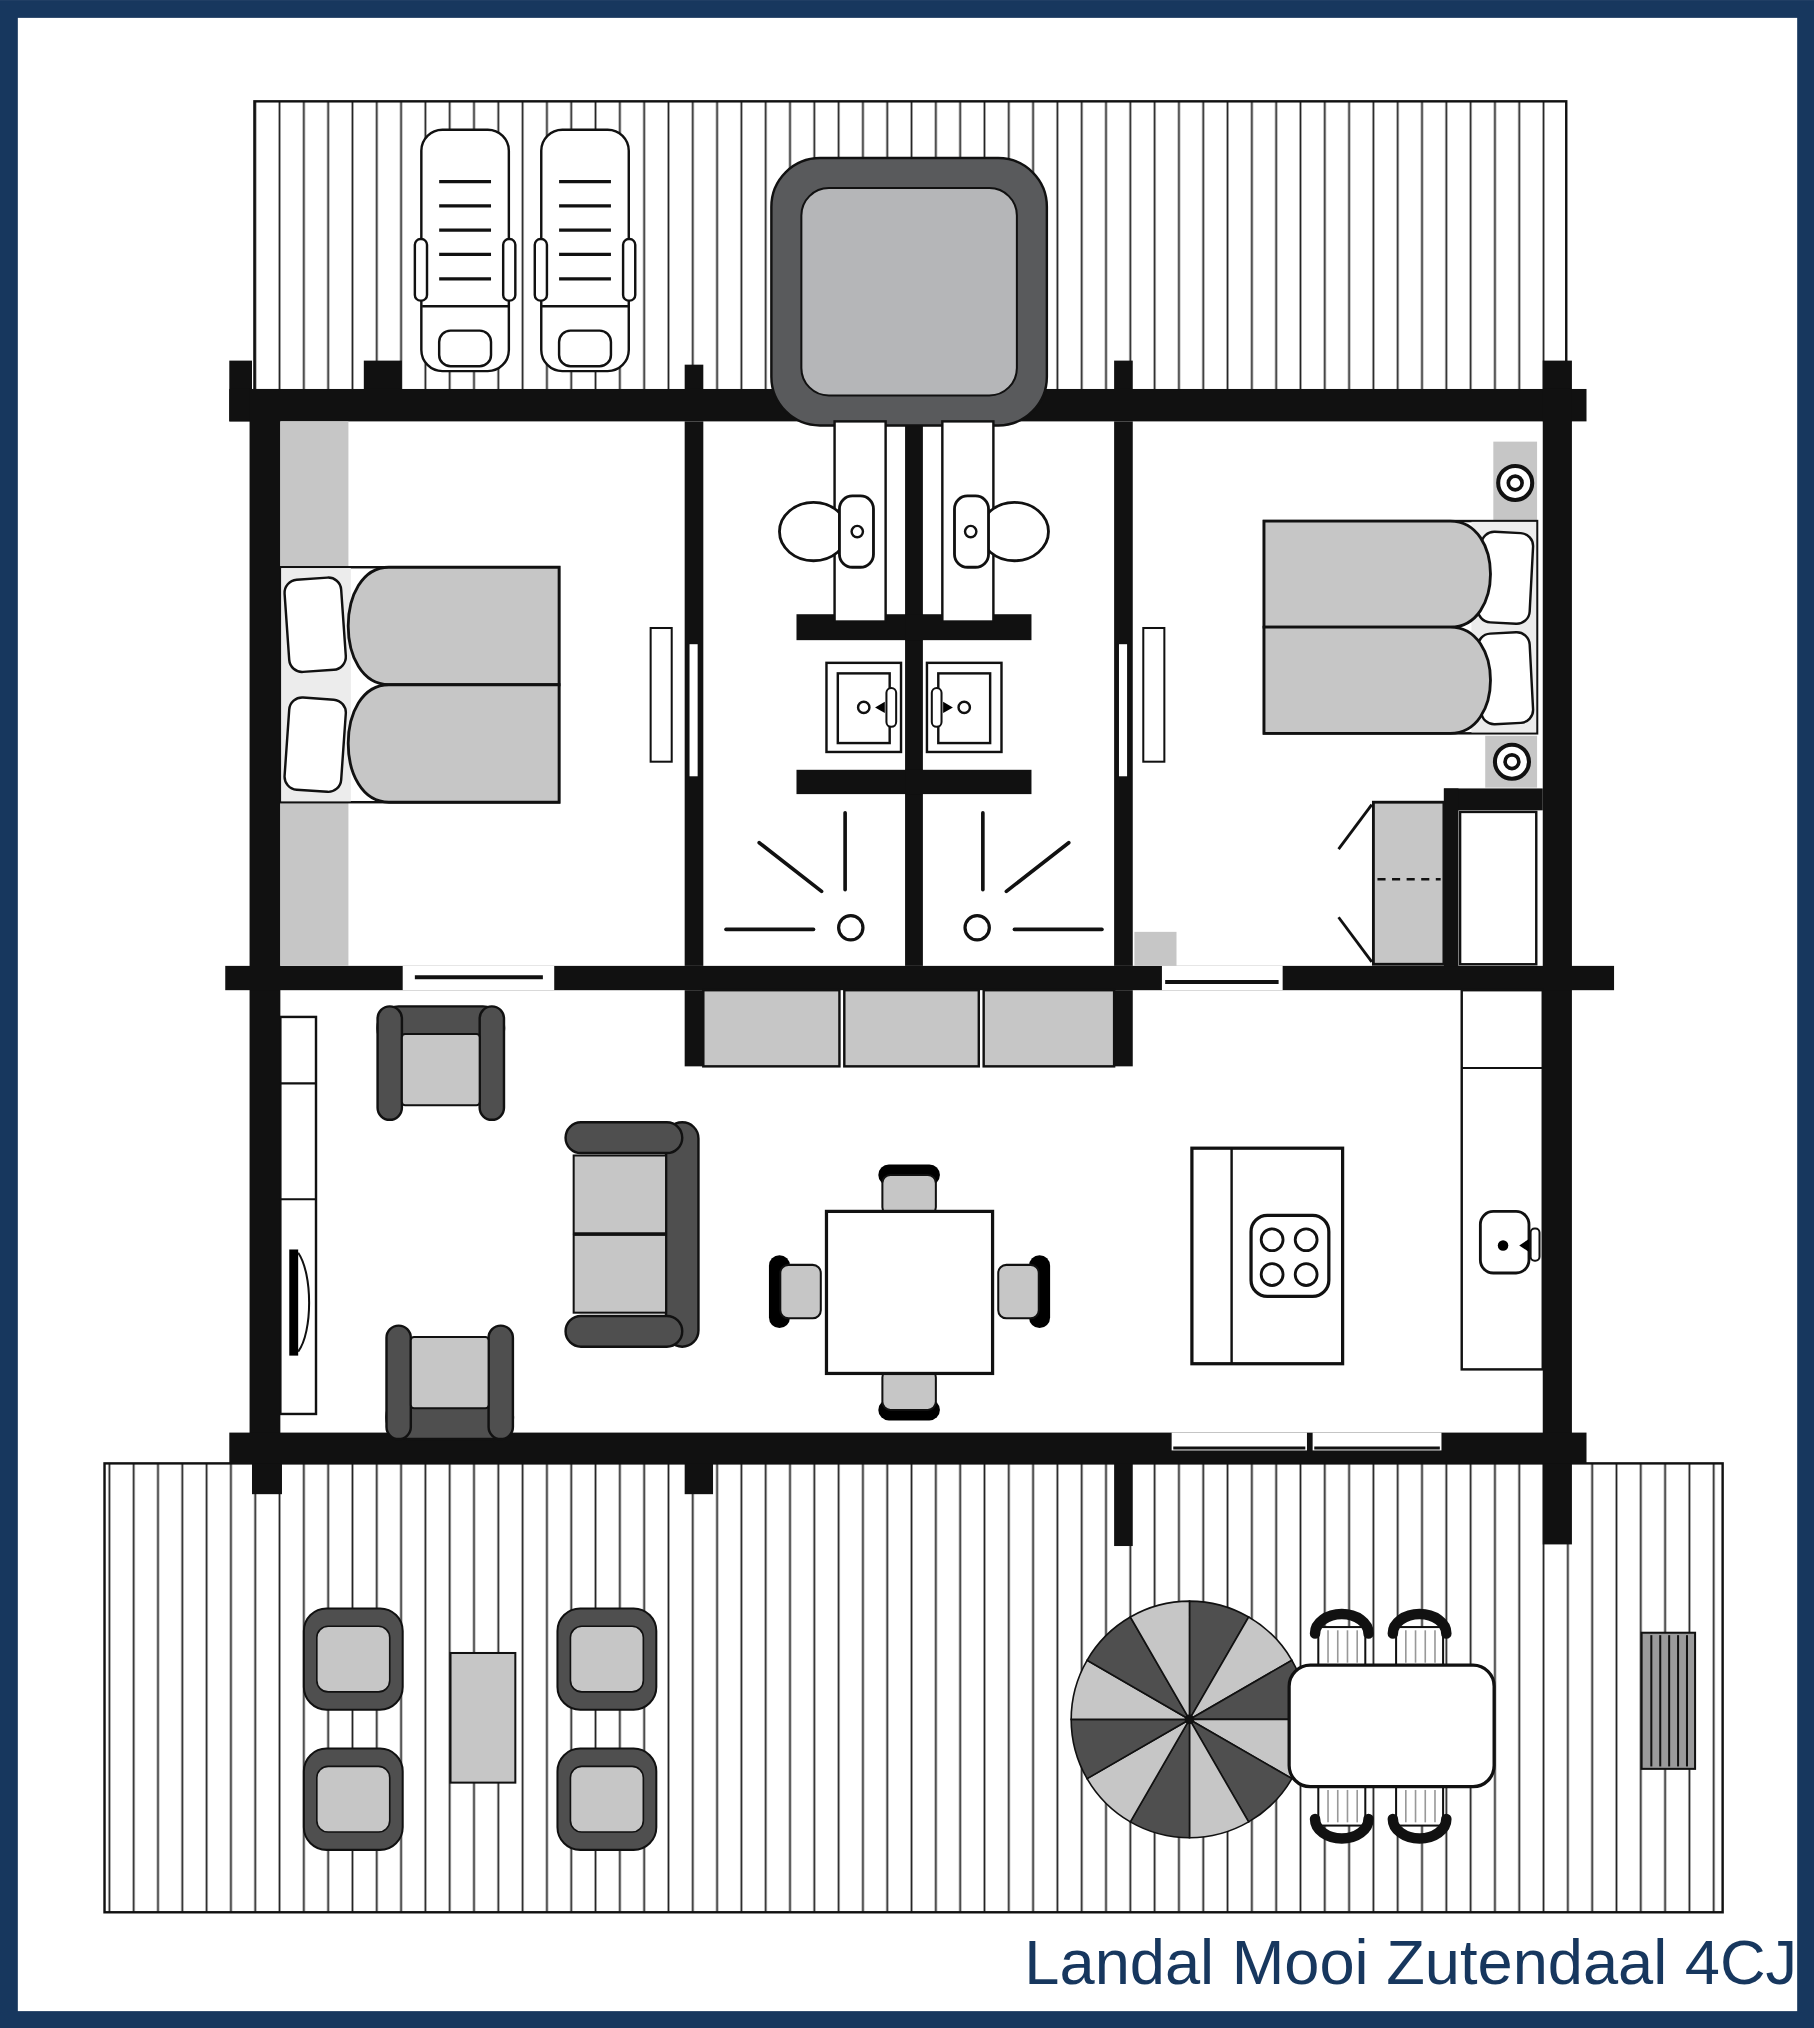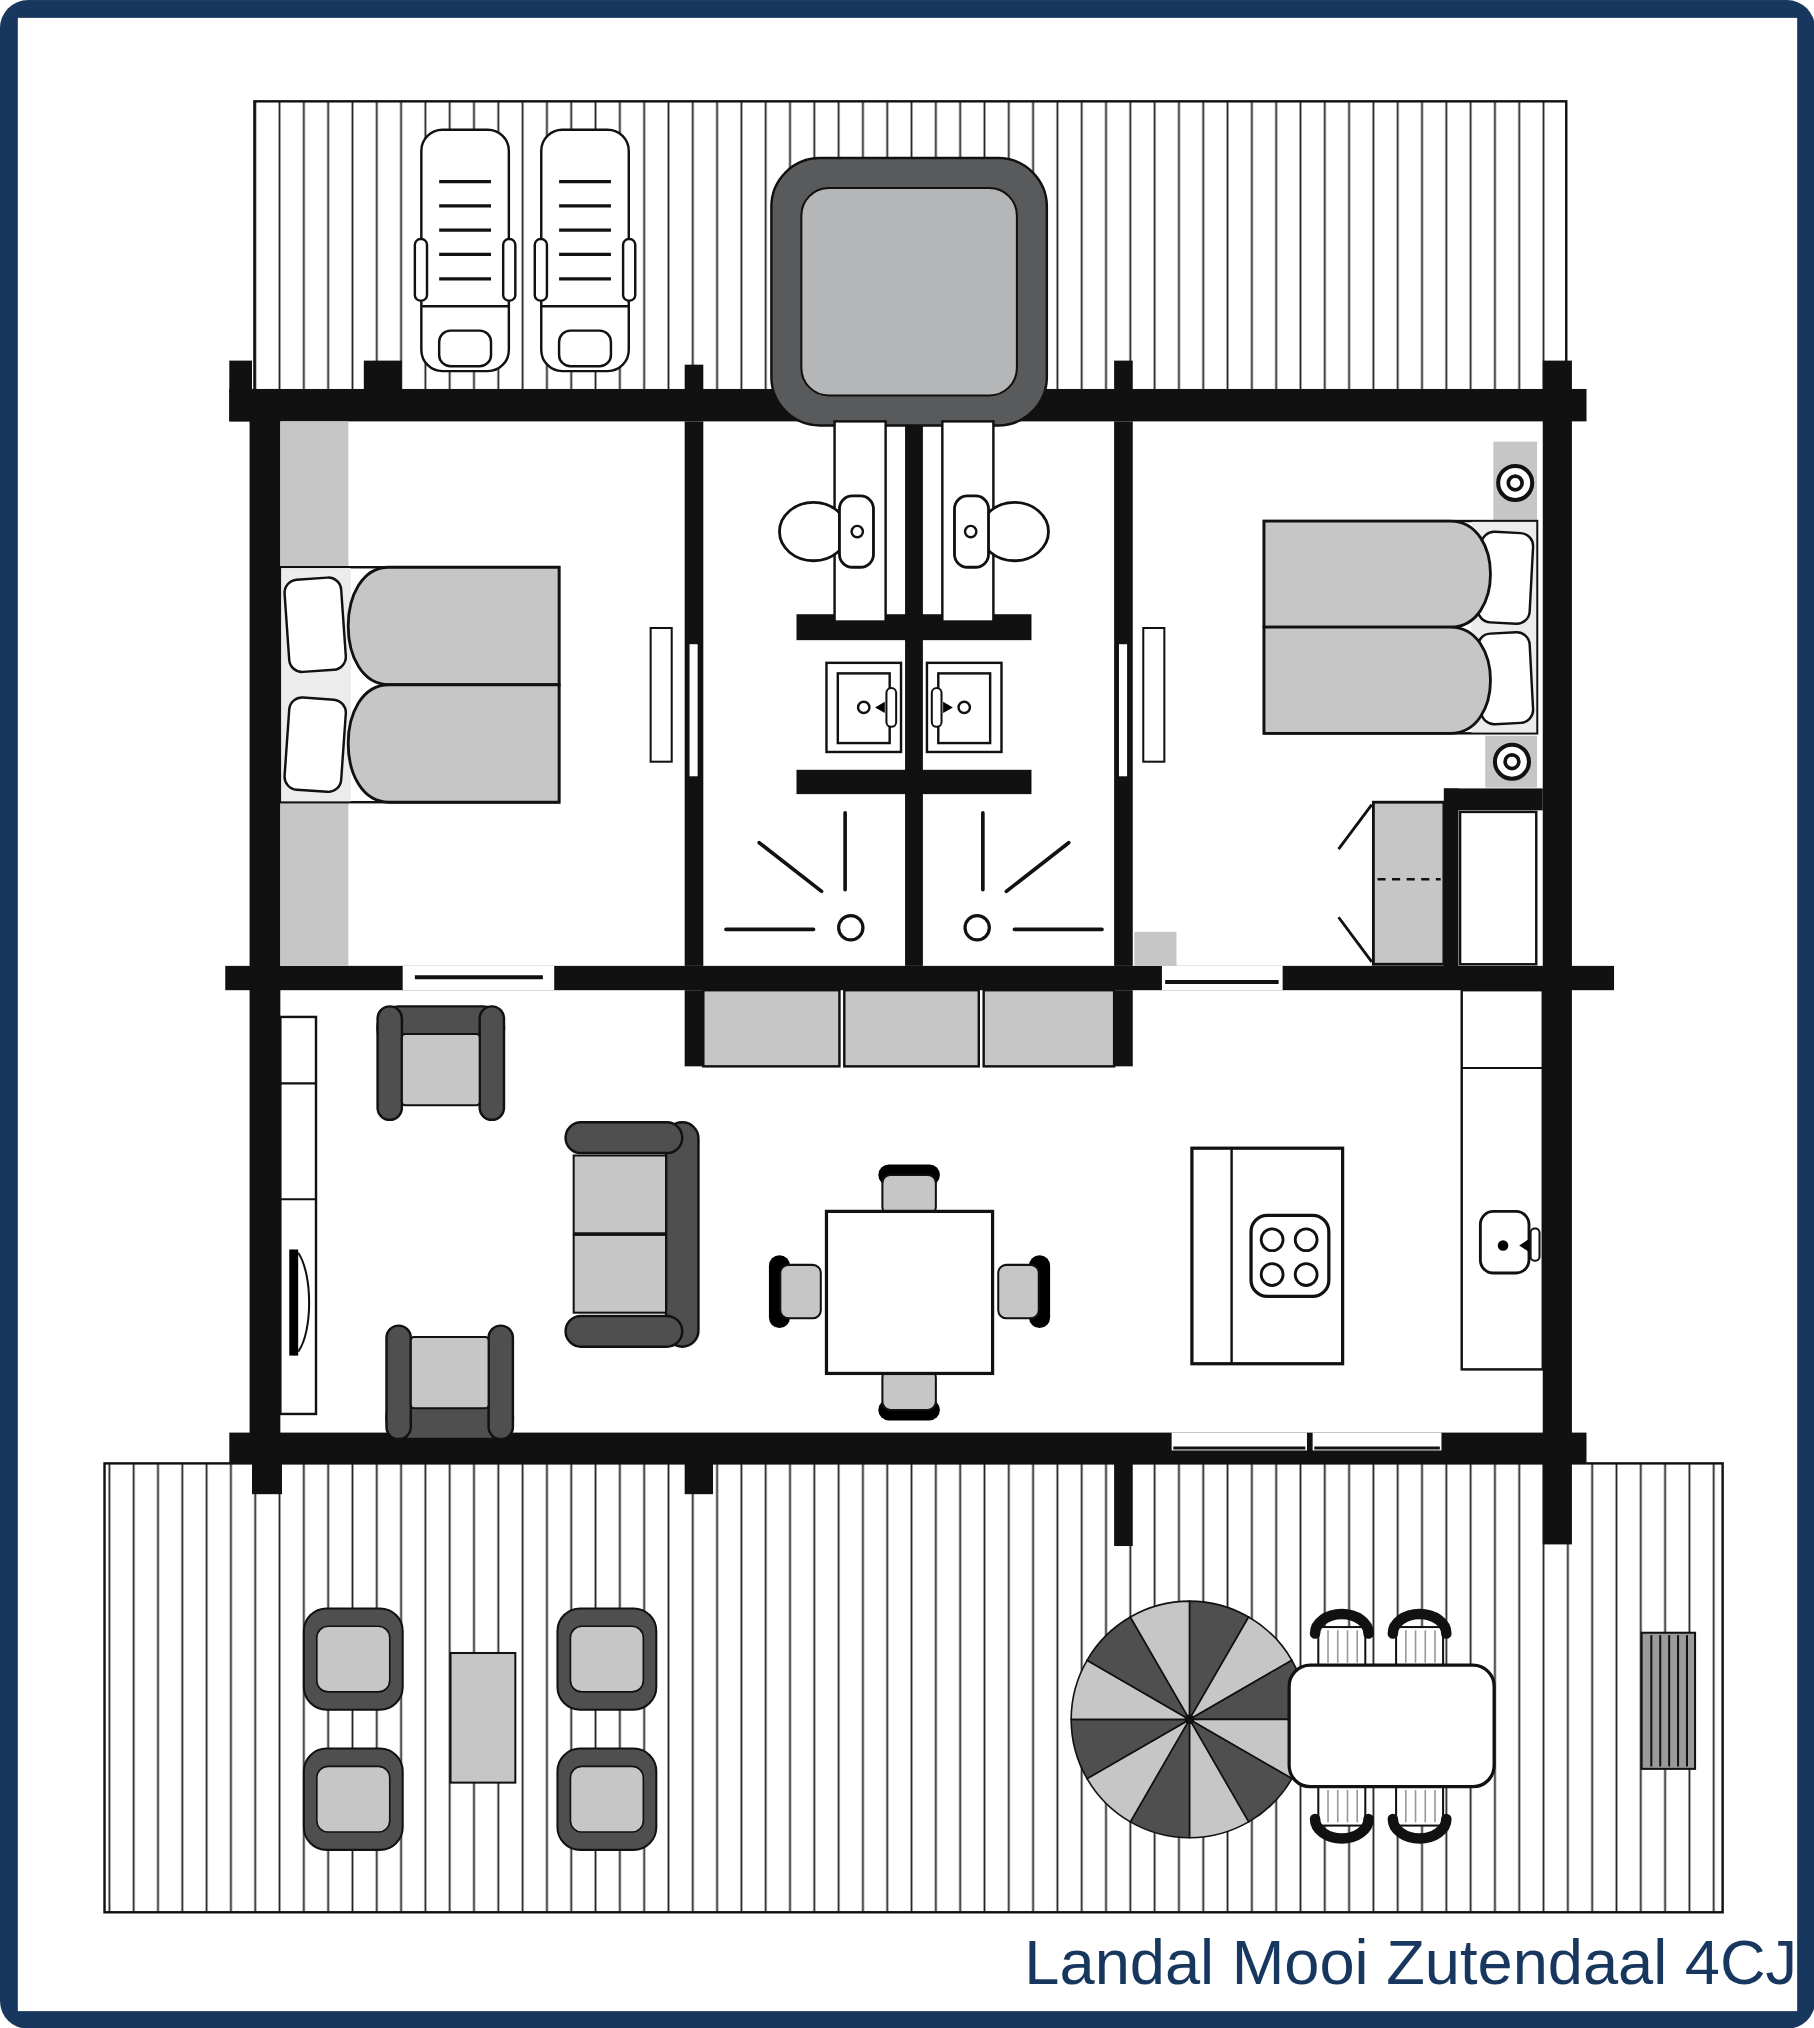--- a/index.html
+++ b/index.html
@@ -1,20 +1,20 @@
 <!DOCTYPE html>
 <html style="--c-navy: #17375e; --c-wall: #111111; --c-light: #c6c6c6; --c-mid: #9a9a9b; --c-dark: #4f4f4f; --c-dark2: #595a5c; --c-pillow: #ececec; --c-tub: #b5b6b8; --c-plank: #202020;font-size:13px"><head>
 <meta charset="utf-8">
 <style>
   :root{
     --c-navy:#17375e; --c-wall:#111111; --c-light:#c6c6c6; --c-mid:#9a9a9b;
     --c-dark:#4f4f4f; --c-dark2:#595a5c; --c-pillow:#ececec; --c-tub:#b5b6b8; --c-plank:#202020;
   }
   html,body{margin:0;padding:0;background:#ffffff;}
-  .page{position:relative;width:1815px;height:2029px;background:#fff;overflow:hidden;border-radius:28px;}
+  .page{position:relative;width:1815px;height:2029px;background:#fff;overflow:hidden;}
   svg{display:block}
   .wall{fill:var(--c-wall);}
   .wh{fill:#ffffff;stroke:var(--c-wall);}
   .g1{fill:var(--c-light);stroke:var(--c-wall);}
   .g1n{fill:var(--c-light);}
   .g2{fill:var(--c-dark);stroke:var(--c-wall);}
   .g3{fill:var(--c-mid);stroke:var(--c-wall);}
   .pil{fill:var(--c-pillow);}
   .ln{stroke:var(--c-wall);fill:none;}
   .str{stroke:#999;}

